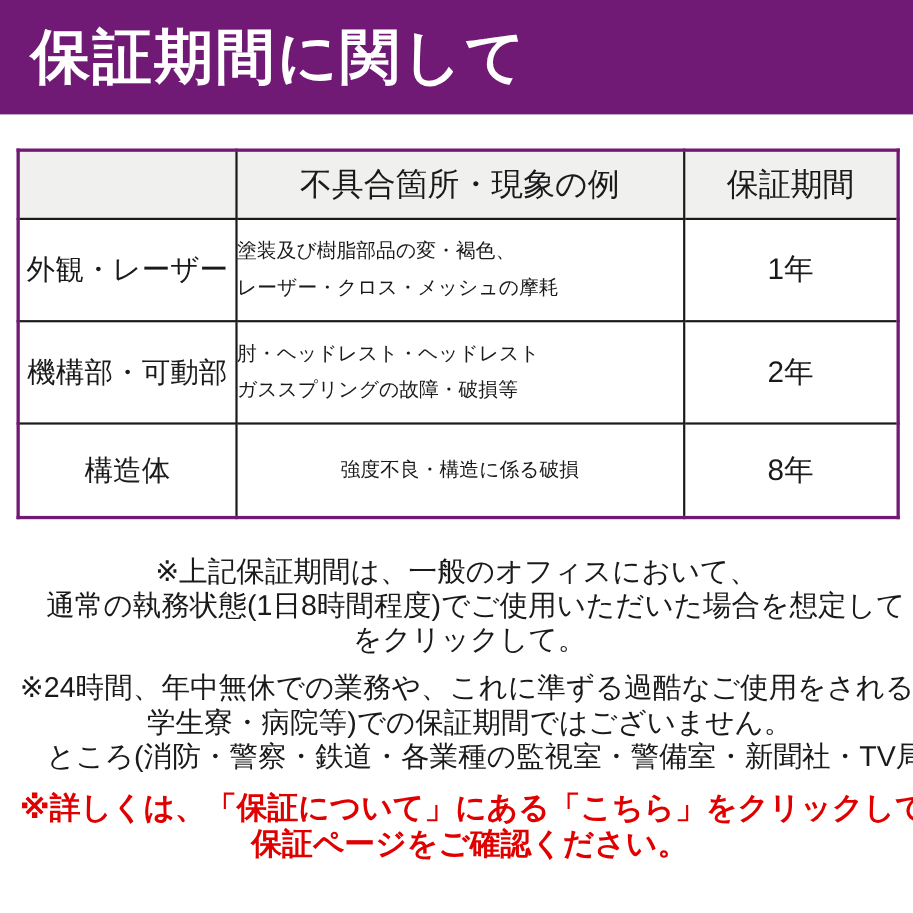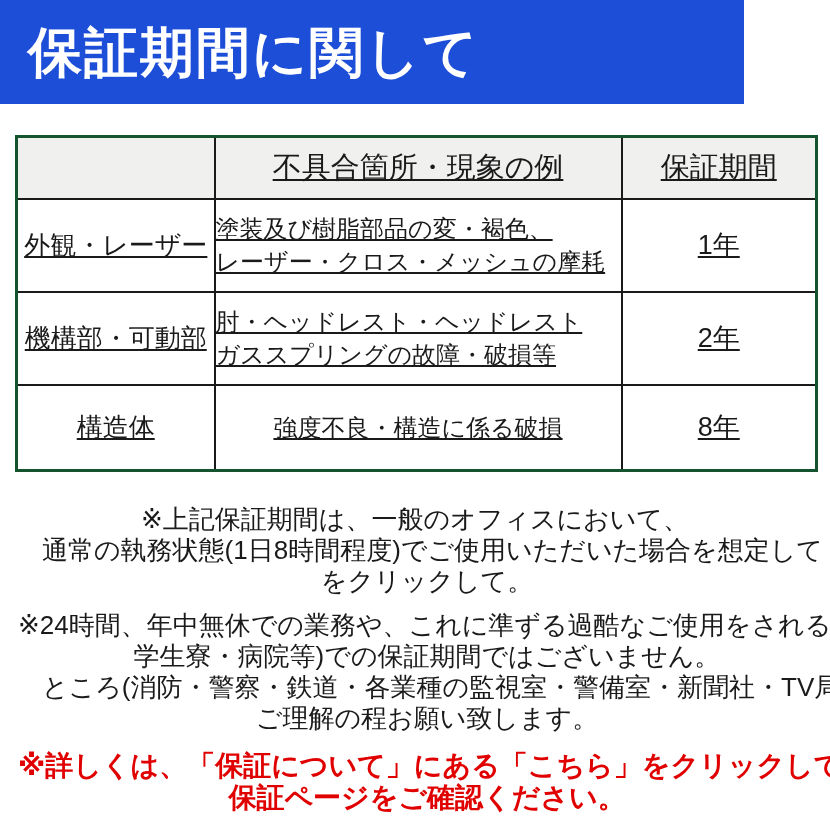--- a/index.html
+++ b/index.html
@@ -8,43 +8,42 @@
     padding: 0;
     background: #ffffff;
     width: 830px;
     height: 830px;
     font-family: "Liberation Sans", "DejaVu Sans", sans-serif;
     color: #1a1a1a;
     overflow: hidden;
   }
   
   .banner {
-    width: 744px;
+    width: 830px;
     height: 104px;
-    background: #1d4ed8;
+    background: #701a75;
     display: flex;
     align-items: center;
     padding-left: 28px;
   }
   .banner-title {
     color: #ffffff;
     font-size: 54px;
     font-weight: bold;
     letter-spacing: 2px;
     line-height: 1;
     margin: 0;
   }
   
   table.warranty {
     border-collapse: collapse;
     table-layout: fixed;
     width: 800px;
     margin: 31px 0 0 15px;
-    border: 3px solid #14532d;
-    text-decoration: underline;
+    border: 3px solid #701a75;
   }
   table.warranty th,
   table.warranty td {
     border: 2px solid #1a1a1a;
     padding: 0;
   }
   col.c1 { width: 198px; }
   col.c2 { width: 407px; }
   col.c3 { width: 195px; }
   table.warranty thead th {
@@ -57,21 +56,21 @@
   }
   tr.r1 td, tr.r2 td { height: 93px; }
   tr.r3 td { height: 86px; }
   td.cat {
     text-align: center;
     vertical-align: middle;
     font-size: 26px;
   }
   td.desc {
     vertical-align: middle;
-    font-size: 24px;
+    font-size: 18px;
     line-height: 33px;
     padding-left: 12px;
   }
   td.desc.centered {
     text-align: center;
     padding-left: 0;
   }
   td.period {
     text-align: center;
     vertical-align: middle;
@@ -148,21 +147,20 @@
   <div class="note">
     <div class="line">※上記保証期間は、一般のオフィスにおいて、</div>
     <div class="line cont">通常の執務状態(1日8時間程度)でご使用いただいた場合を想定して</div>
     <div class="line cont">をクリックして。</div>
   </div>
 
   <div class="note">
     <div class="line">※24時間、年中無休での業務や、これに準ずる過酷なご使用をされる</div>
     <div class="line cont">学生寮・病院等)での保証期間ではございません。</div>
     <div class="line cont">ところ(消防・警察・鉄道・各業種の監視室・警備室・新聞社・TV局</div>
-    <div class="line cont">ご理解の程お願い致します。</div>
   </div>
 
   <div class="note note-red">
     <div class="line">※詳しくは、「保証について」にある「こちら」をクリックして、</div>
     <div class="line cont">保証ページをご確認ください。</div>
   </div>
 
 </div>
 
 </body></html>

